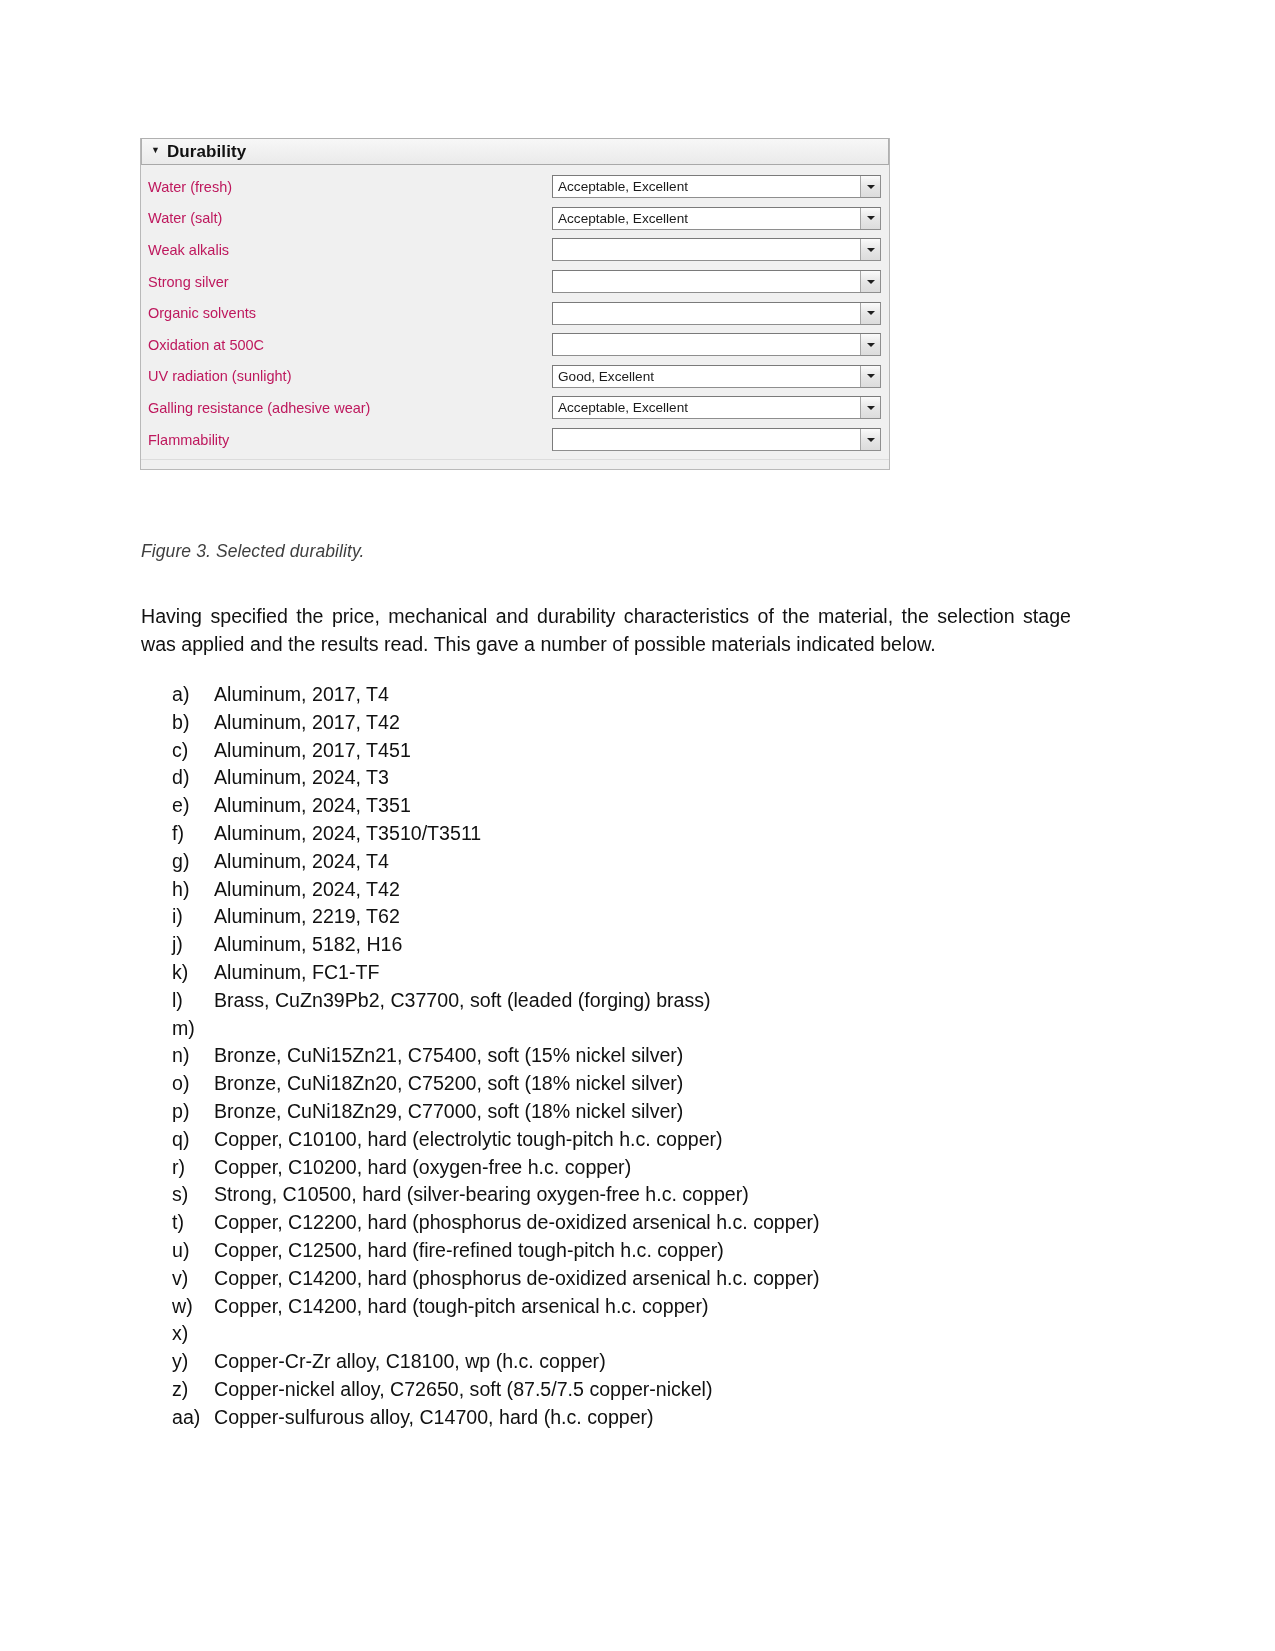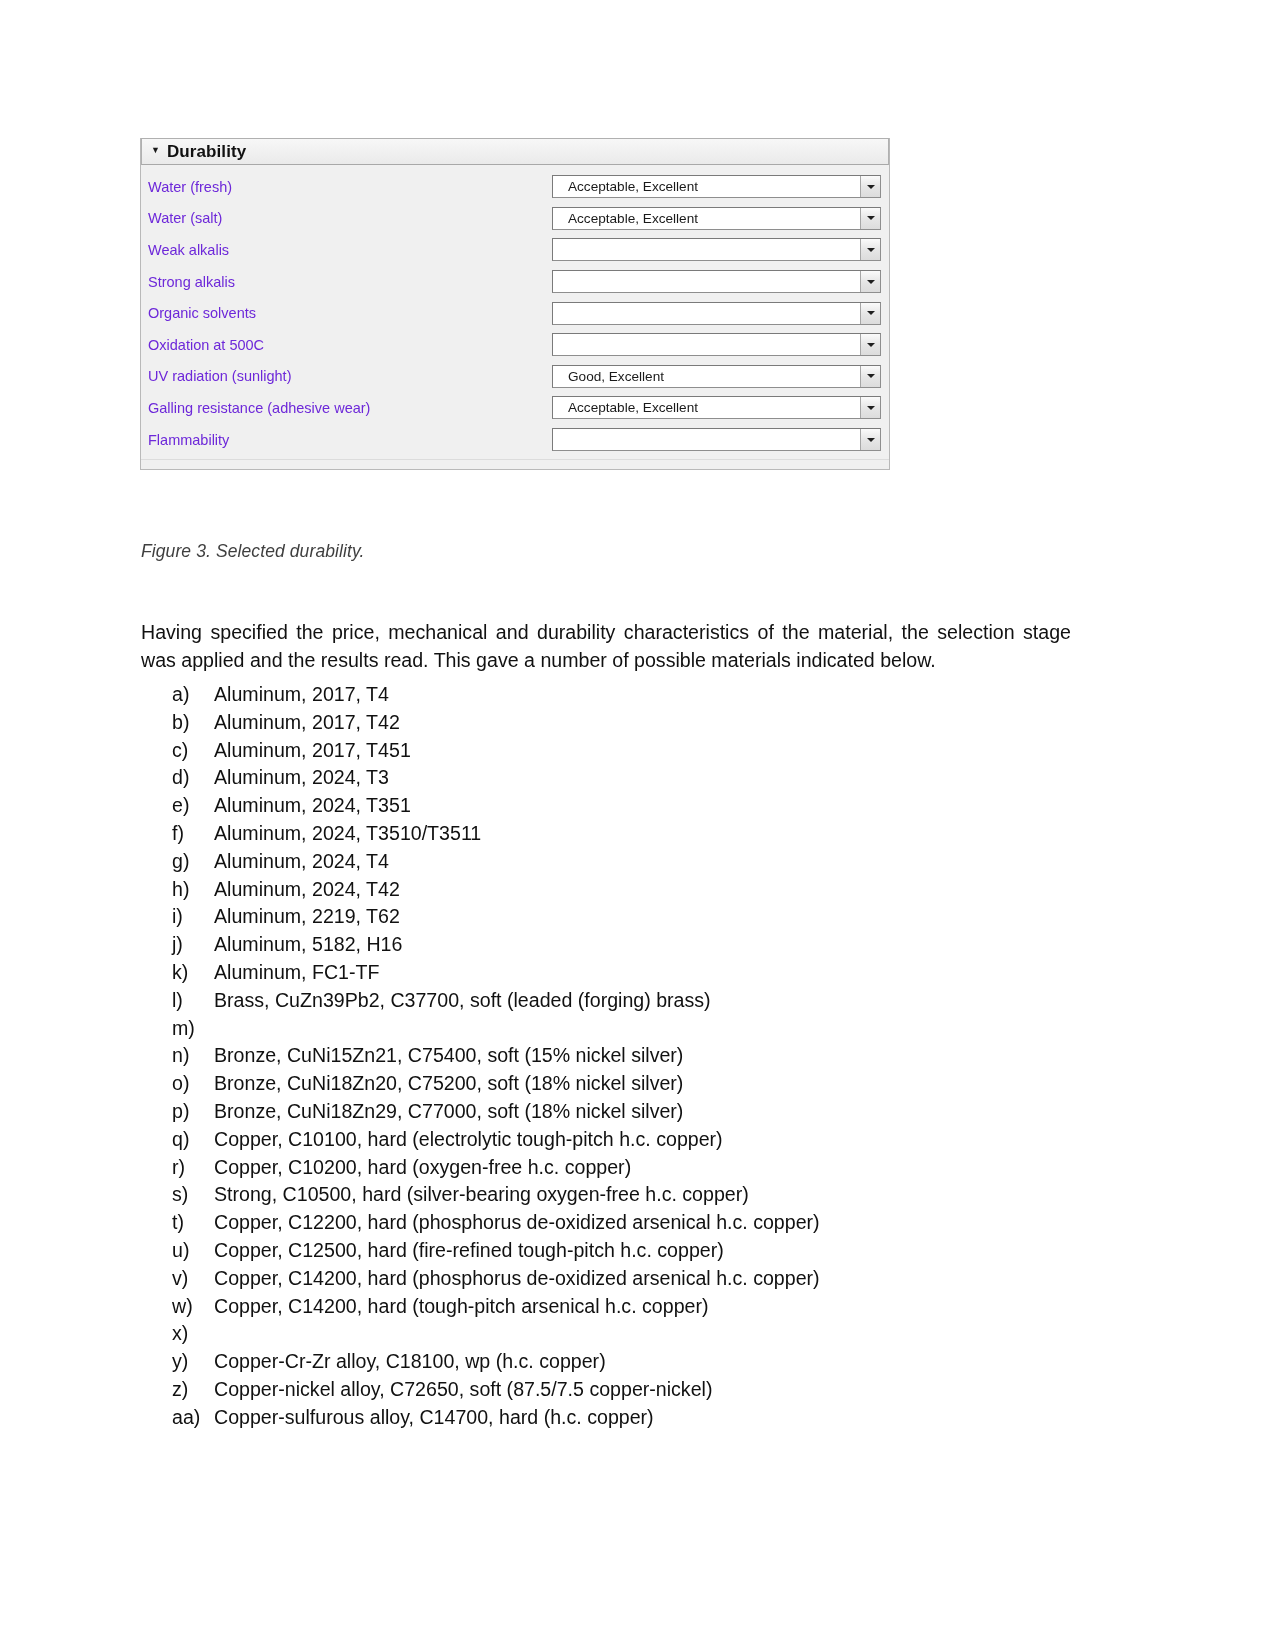--- a/index.html
+++ b/index.html
@@ -73,42 +73,42 @@
     height: 31.6px;
     padding-left: 7px;
     padding-right: 8px;
     box-sizing: border-box;
   }
 
   .prop-label {
     width: 404px;
     flex: 0 0 404px;
     font-size: 14.5px;
-    color: #6d28d9;
+    color: #be185d;
     white-space: nowrap;
     overflow: hidden;
   }
 
   .combo {
     flex: 1 1 auto;
     height: 23px;
     display: flex;
     align-items: stretch;
     background: #ffffff;
     border: 1px solid #8e8e8e;
     border-top-color: #7a7a7a;
     border-left-color: #7a7a7a;
     box-sizing: border-box;
   }
   .combo-value {
     flex: 1 1 auto;
     font-size: 13.6px;
     color: #1a1a1a;
     line-height: 21px;
-    padding-left: 15px;
+    padding-left: 5px;
     white-space: nowrap;
     overflow: hidden;
     background: #ffffff;
   }
   .combo-arrow {
     flex: 0 0 20px;
     background: linear-gradient(to bottom, #fbfbfb 0%, #e6e6e6 52%, #dcdcdc 100%);
     border-left: 1px solid #a6a6a6;
     display: flex;
     align-items: center;
@@ -136,21 +136,21 @@
     font-size: 17.5px;
     font-style: italic;
     color: #3f3f3f;
     letter-spacing: 0.1px;
   }
 
   
   .para {
     position: absolute;
     left: 141px;
-    top: 598px;
+    top: 582px;
     width: 930px;
     font-size: 19.6px;
     line-height: 28.3px;
     color: #111111;
     text-align: justify;
     text-justify: inter-word;
   }
 
   
   .mat-list {
@@ -216,21 +216,21 @@
           <div class="prop-label">Weak alkalis</div>
           <div class="combo">
             <div class="combo-value"></div>
             <div class="combo-arrow">
                 <span class="tri"></span>
               </div>
           </div>
         </div>
 
         <div class="prop-row">
-          <div class="prop-label">Strong alkalis</div>
+          <div class="prop-label">Strong silver</div>
           <div class="combo">
             <div class="combo-value"></div>
             <div class="combo-arrow">
                 <span class="tri"></span>
               </div>
           </div>
         </div>
 
         <div class="prop-row">
           <div class="prop-label">Organic solvents</div>

